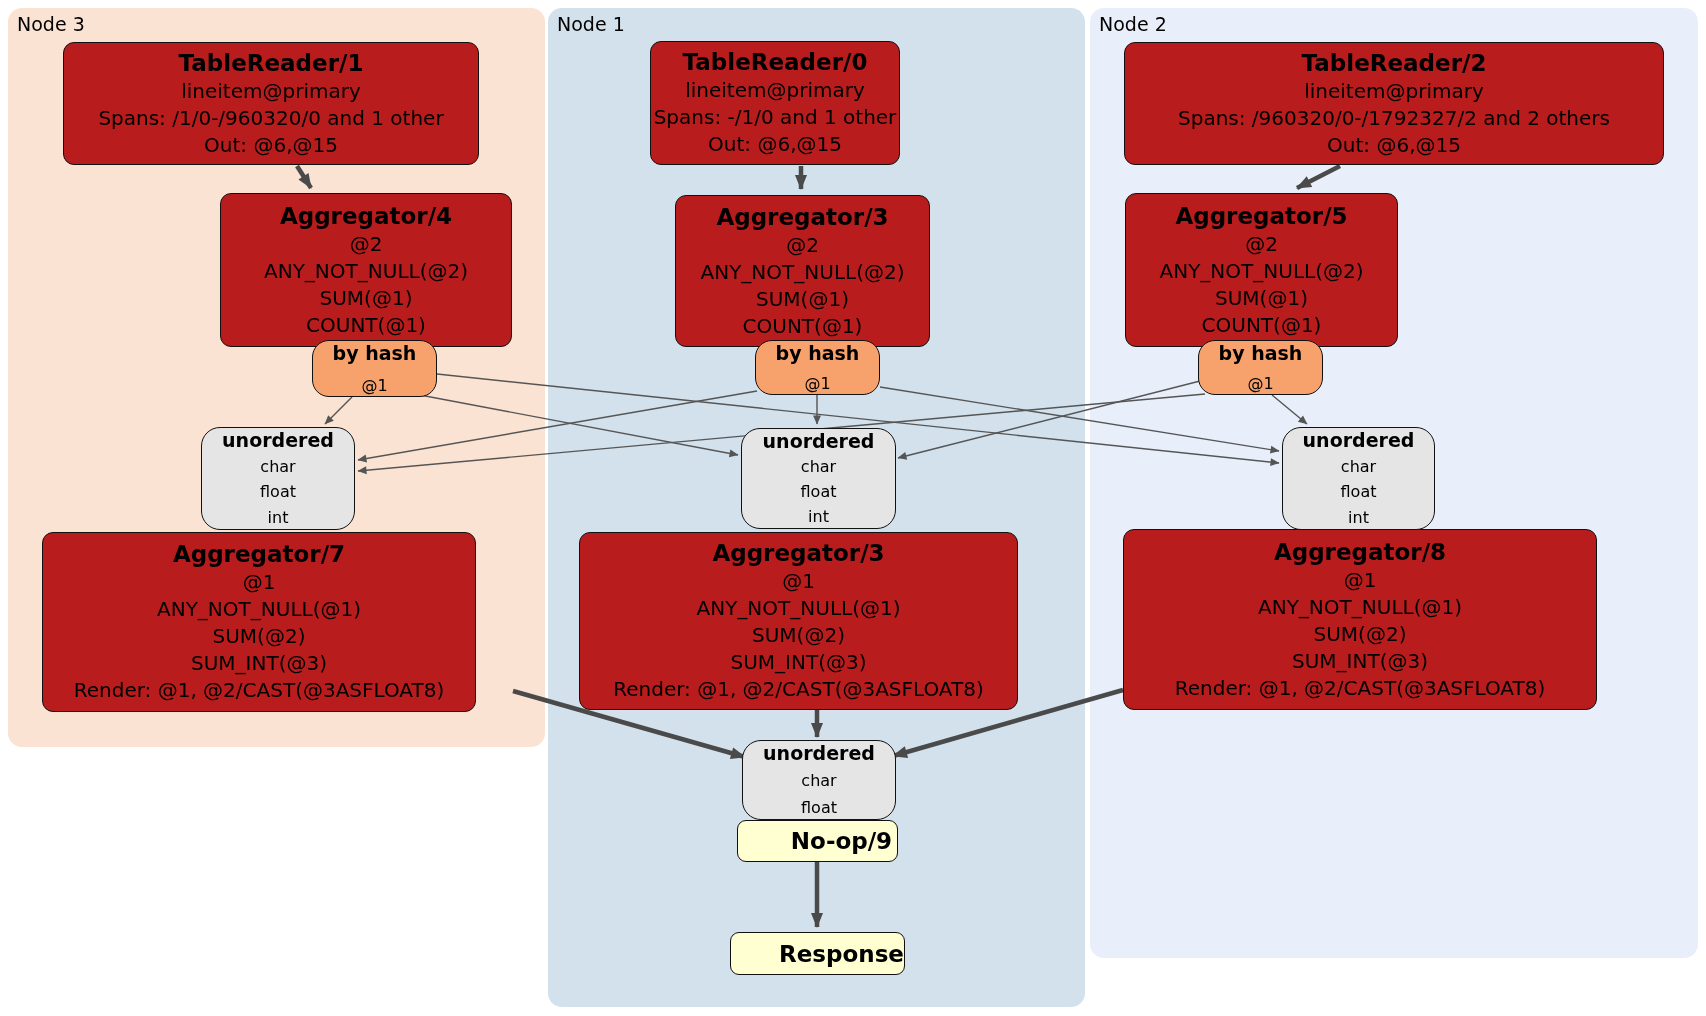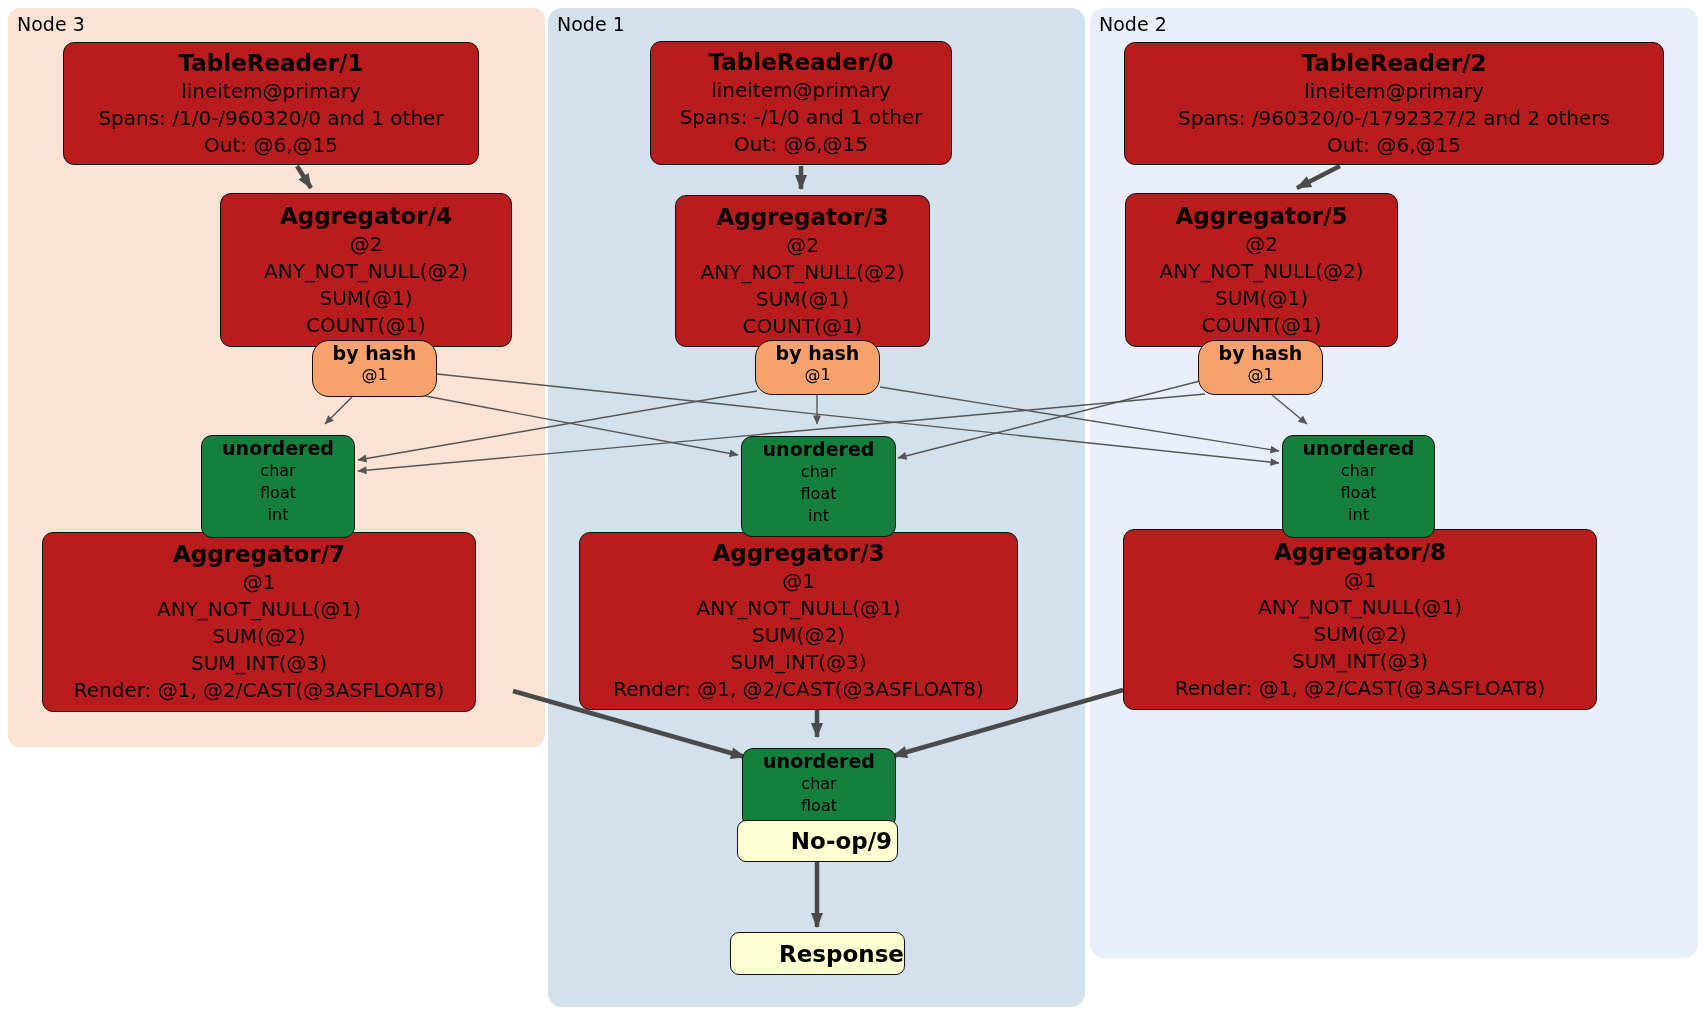--- a/index.html
+++ b/index.html
@@ -3,44 +3,44 @@
 <meta charset="utf-8">
 <style>
   html,body { margin:0; padding:0; background:#ffffff; }
   .canvas {
     position:relative; width:1706px; height:1016px; background:#ffffff;
     font-family:"DejaVu Sans", "Liberation Sans", sans-serif;
     color:#000; overflow:hidden;
   }
   .region { position:absolute; border-radius:14px; z-index:0; }
   .region-label { position:absolute; top:5px; left:9px; font-size:19px; color:#000; }
-  #region-node3 { left:8px;   top:8px; width:537px; height:739px; background:#fbe3d3;border-radius:12px; }
+  #region-node3 { left:8px;   top:8px; width:537px; height:739px; background:#fbe3d3; }
   #region-node1 { left:548px; top:8px; width:537px; height:999px; background:#d2e1ec; }
   #region-node2 { left:1090px;top:8px; width:608px; height:950px; background:#e9effa; }
 
   svg.edges { position:absolute; left:0; top:0; z-index:1; }
 
   .opbox {
     position:absolute; box-sizing:border-box; z-index:2;
     background:#b91c1c; border:1.6px solid #111; border-radius:11px;
     display:flex; flex-direction:column; justify-content:center;
     text-align:center; line-height:1.32;
   }
   .opbox .title { font-weight:bold; font-size:23px; line-height:29px; white-space:nowrap; }
   .opbox .line  { font-size:20px; line-height:27px; white-space:nowrap; }
 
   .router, .sync {
     position:absolute; box-sizing:border-box; z-index:3;
     border:1.6px solid #111; display:flex; flex-direction:column;
-    justify-content:flex-start; text-align:center;
+    justify-content:space-between; text-align:center;
   }
   .router { background:#f7a26d; border-radius:17px; }
   .router .title { font-weight:bold; font-size:19px; line-height:24px; }
   .router .sub   { font-size:16px; line-height:20px; }
-  .sync { background:#15803d; border-radius:11px;margin-top:8px; }
+  .sync { background:#e5e5e5; border-radius:19px; }
   .sync .title { font-weight:bold; font-size:19px; line-height:24px; }
   .sync .item  { font-size:16px; line-height:22px; }
 
   .smallbox {
     position:absolute; box-sizing:border-box; z-index:3;
     background:#ffffd1; border:1.6px solid #111; border-radius:9px;
     display:flex; align-items:center; justify-content:center;padding-left:48px;
   }
   .smallbox .title { font-weight:bold; font-size:23px; white-space:nowrap; }
 </style>
@@ -91,21 +91,21 @@
       <line x1="817" y1="862" x2="817" y2="927" marker-end="url(#ab)"></line>
     </g>
   </svg>
 
   <div class="opbox" style="left:63px;top:42px;width:416px;height:123px">
     <div class="title">TableReader/1</div>
     <div class="line">lineitem@primary</div>
     <div class="line">Spans: /1/0-/960320/0 and 1 other</div>
     <div class="line">Out: @6,@15</div>
   </div>
-  <div class="opbox" style="left:650px;top:41px;width:302px;height:124px">
+  <div class="opbox" style="left:650px;top:41px;width:250px;height:124px">
     <div class="title">TableReader/0</div>
     <div class="line">lineitem@primary</div>
     <div class="line">Spans: -/1/0 and 1 other</div>
     <div class="line">Out: @6,@15</div>
   </div>
   <div class="opbox" style="left:1124px;top:42px;width:540px;height:123px">
     <div class="title">TableReader/2</div>
     <div class="line">lineitem@primary</div>
     <div class="line">Spans: /960320/0-/1792327/2 and 2 others</div>
     <div class="line">Out: @6,@15</div>

